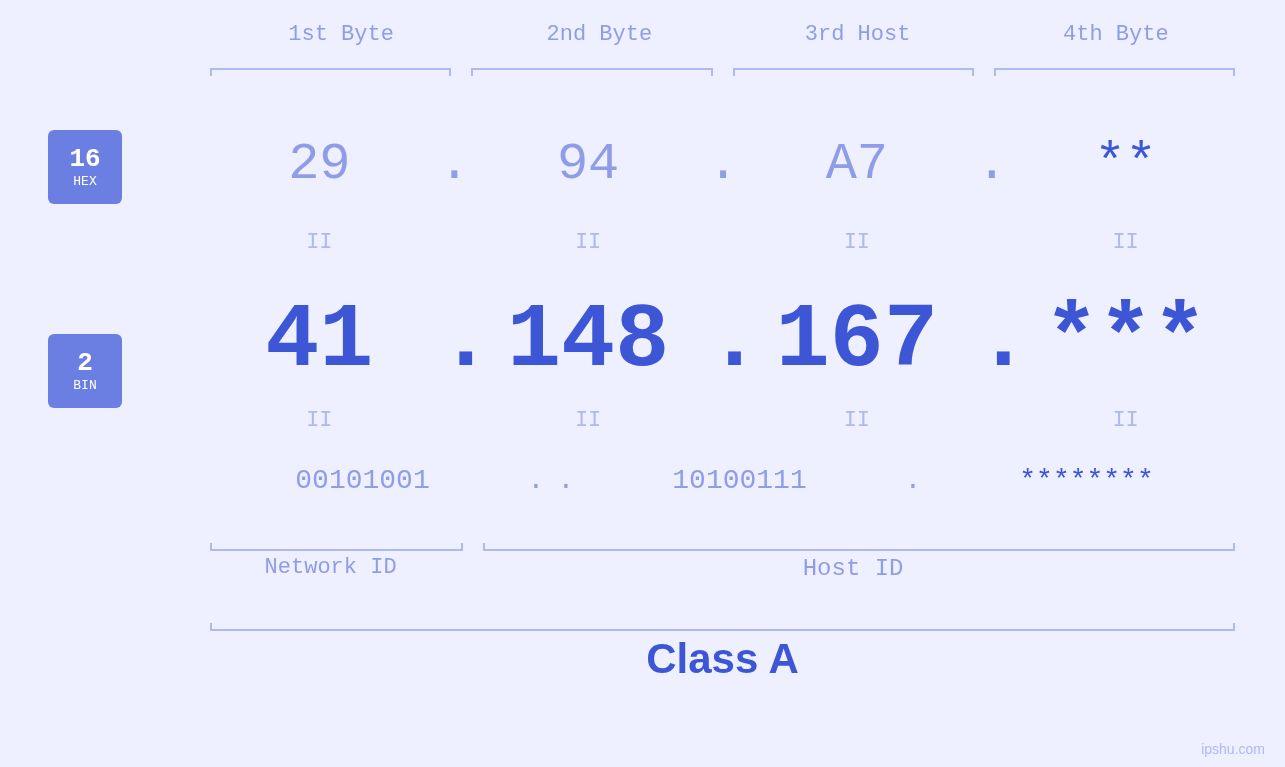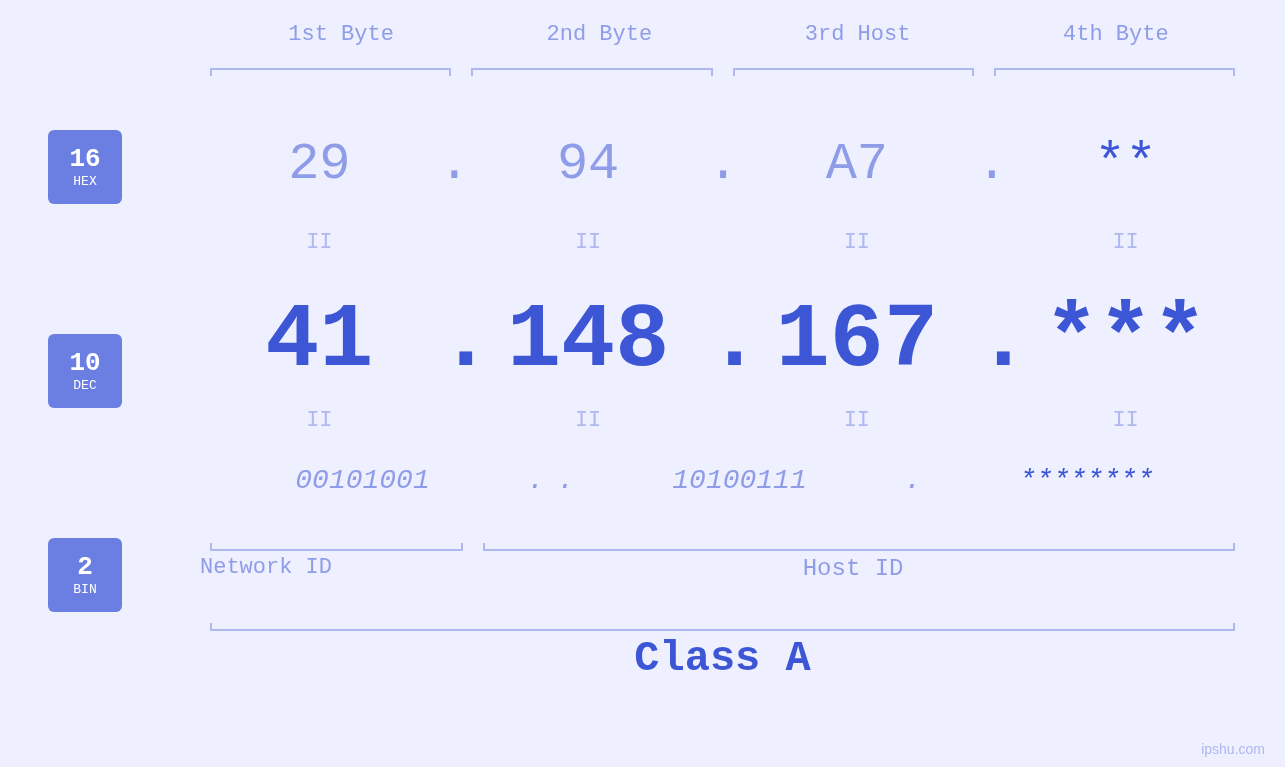--- a/index.html
+++ b/index.html
@@ -143,21 +143,20 @@
     }
 
     
     .bin-row {
       position: absolute;
       top: 385px;
       left: 4px;
       right: 0;
       display: flex;
       align-items: flex-start;
-      font-style: italic;
     }
 
     .val-cell {
       flex: 1;
       text-align: center;
     }
 
     .dot-cell {
       width: 30px;
       text-align: center;
@@ -245,21 +244,21 @@
     .labels-row {
       position: absolute;
       top: 555px;
       left: 0;
       right: 0;
       display: flex;
     }
 
     .network-id-label {
       flex: 1;
-      text-align: left;
+      text-align: center;
       color: #8f9de8;
       font-size: 22px;
       font-family: 'Courier New', Courier, monospace;
     }
 
     .host-id-label {
       flex: 3;
       text-align: center;
       color: #8f9de8;
       font-size: 24px;
@@ -281,21 +280,21 @@
 
     
     .class-label {
       position: absolute;
       top: 635px;
       left: 0;
       right: 0;
       text-align: center;
       color: #3d56d6;
       font-size: 42px;
-      font-family: Liberation Mono, monospace;
+      font-family: Liberation Sans, sans-serif;
       font-weight: bold;
     }
 
     
     .watermark {
       position: absolute;
       bottom: 10px;
       right: 20px;
       color: #b0b8f0;
       font-size: 14px;
@@ -306,24 +305,20 @@
 <body>
 
 <div class="main-container">
 
   <div class="badge-column">
     <div class="badge">
       <span class="badge-num">16</span>
       <span class="badge-label">HEX</span>
     </div>
     <div class="badge">
-      <span class="badge-num">10</span>
-      <span class="badge-label">DEC</span>
-    </div>
-    <div class="badge">
       <span class="badge-num">2</span>
       <span class="badge-label">BIN</span>
     </div>
   </div>
 
   <div class="grid-area">
 
     <div class="headers-row">
       <div class="col-header">1st Byte</div>
       <div class="col-header">2nd Byte</div>

